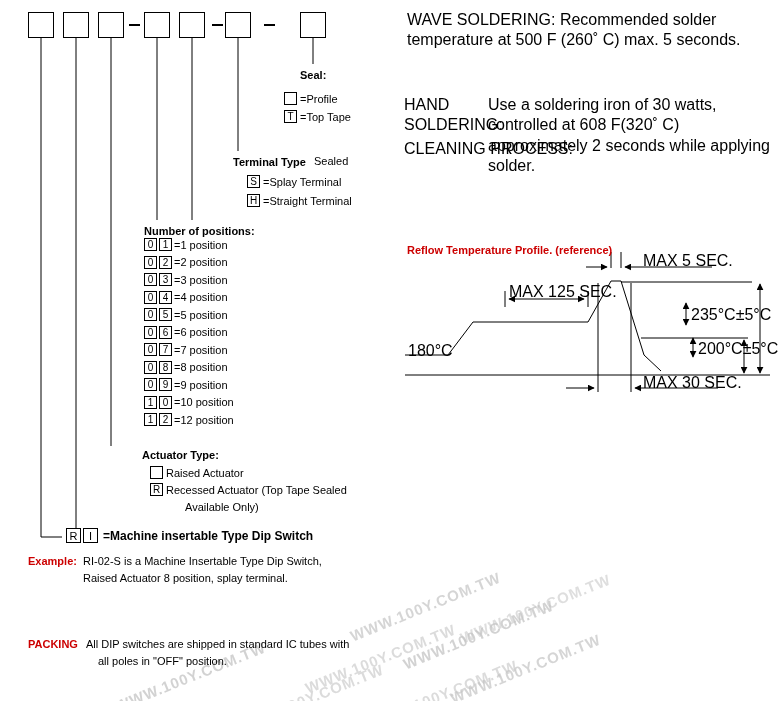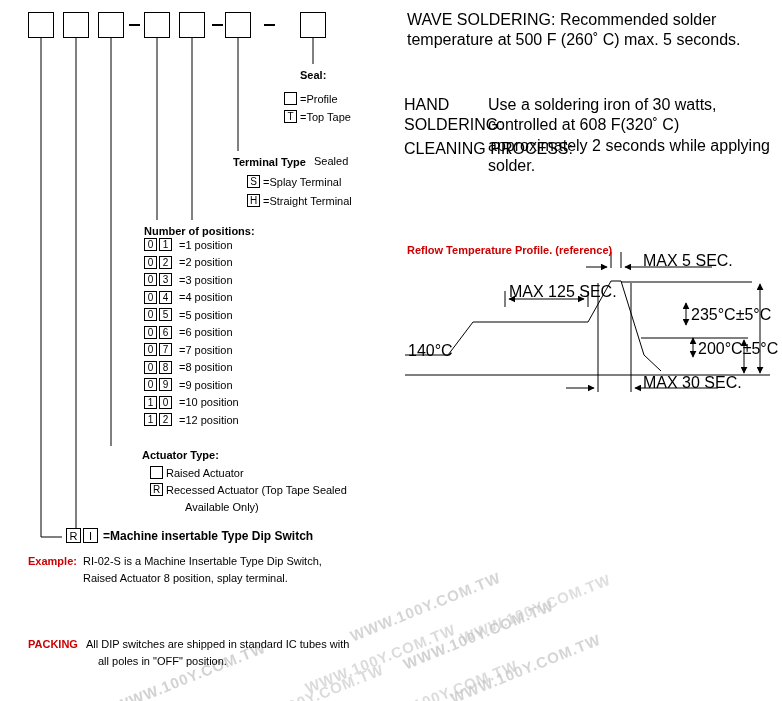--- a/index.html
+++ b/index.html
@@ -16,21 +16,21 @@
   .pbox { position:absolute; width:26px; height:26px; border:1.5px solid #000; background:#fff; }
   .dash { position:absolute; width:11px; height:2px; background:#000; }
   
   .sq { display:inline-block; width:13px; height:13px; border:1px solid #000;
         font-size:10px; line-height:12px; text-align:center; background:#fff; flex:0 0 auto; }
   .sq.mid { width:15px; height:15px; line-height:14px; font-size:11px; }
   .opt { position:absolute; display:flex; align-items:center; gap:3px; font-size:11px; }
   
   #pos-list { position:absolute; left:144px; top:236px; }
   .pos-row { display:flex; align-items:center; height:17.5px; gap:2px; font-size:11px; }
-  .pos-row .plabel { margin-left:5px; }
+  .pos-row .plabel { }
   
   .para { position:absolute; font-size:16px; line-height:1.27; }
   .cols { display:flex; align-items:flex-start; }
   .glabel { position:absolute; font-size:16px; white-space:nowrap; }
   svg.lines { position:absolute; left:0; top:0; z-index:1; pointer-events:none; }
   .layer { position:relative; z-index:2; }
   .wm { position:absolute; z-index:0; color:#c4c4c4; font-size:15px; font-weight:bold;
         white-space:nowrap; transform:rotate(-22deg); letter-spacing:1px; }
 </style>
 </head>
@@ -212,21 +212,21 @@
     <div class="para cols" style="left:404px; top:95px; width:378px;">
       <div style="width:84px; flex:0 0 auto;">HAND SOLDERING:</div>
       <div style="width:292px;">Use a soldering iron of 30 watts, controlled at 608 F(320˚ C) approximately 2 seconds while applying solder.</div>
     </div>
 
     <div class="para cols" style="left:404px; top:139px; width:378px;">
       <div style="width:121px; flex:0 0 auto; white-space:nowrap;">CLEANING PROCESS:</div>
     </div>
 
     <div class="abs t11 bold red" style="left:407px; top:243px;">Reflow Temperature Profile. (reference)</div>
-    <div class="glabel" style="left:408px; top:342px;">140°C</div>
+    <div class="glabel" style="left:408px; top:342px;">180°C</div>
     <div class="glabel" style="left:509px; top:283px;">MAX 125 SEC.</div>
     <div class="glabel" style="left:643px; top:252px;">MAX 5 SEC.</div>
     <div class="glabel" style="left:643px; top:374px;">MAX 30 SEC.</div>
     <div class="glabel" style="left:691px; top:306px;">235°C±5°C</div>
     <div class="glabel" style="left:698px; top:340px;">200°C±5°C</div>
 
   </div>
 </div>
 
 </body></html>

